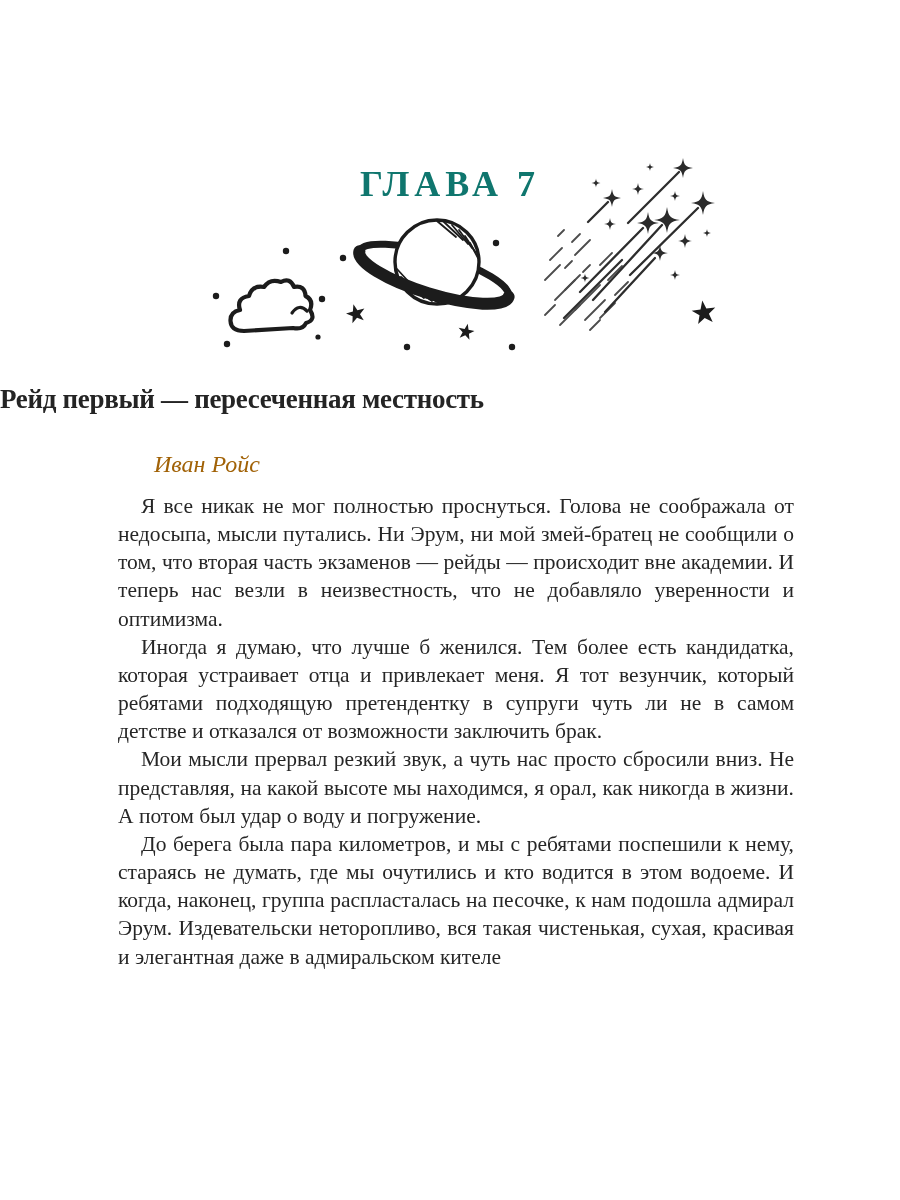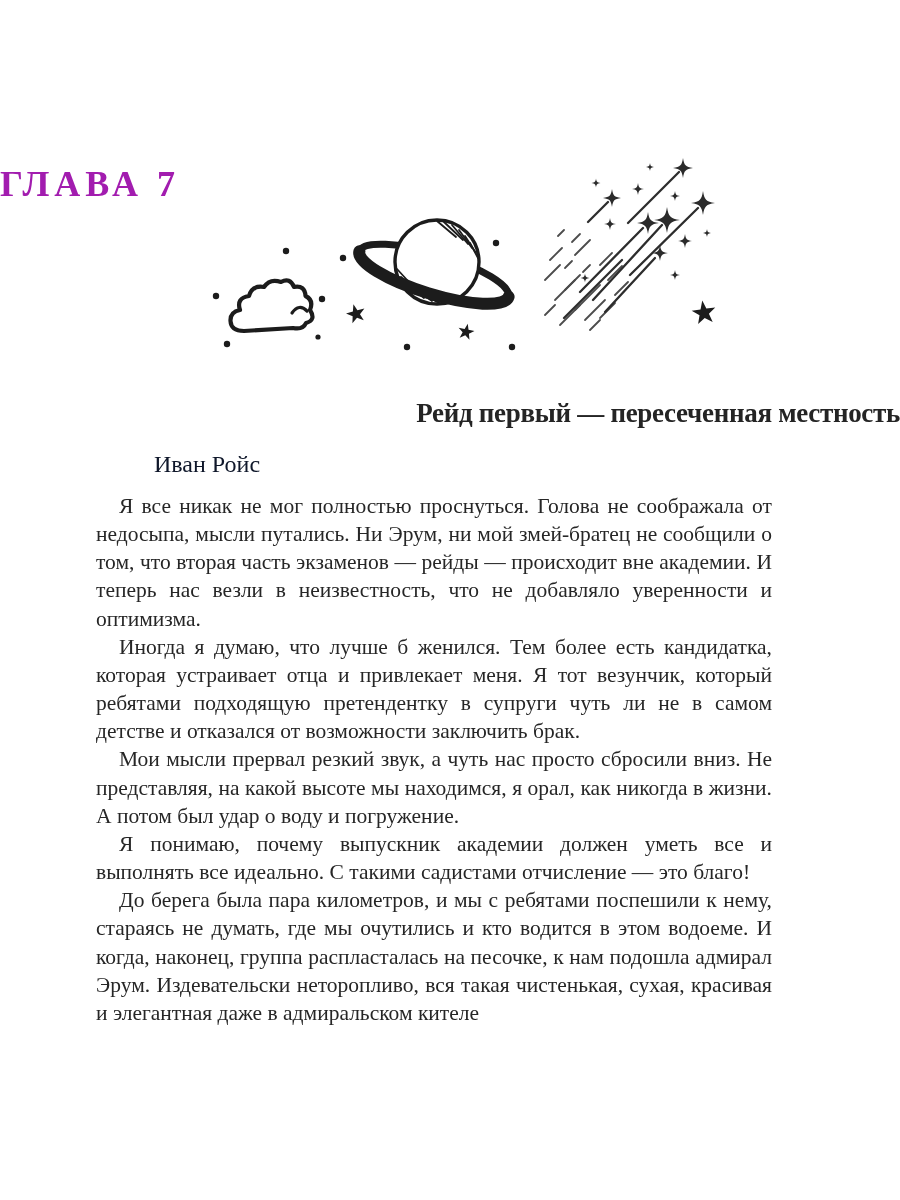--- a/index.html
+++ b/index.html
@@ -9,50 +9,52 @@
     width:900px;height:1200px;
     margin:0 auto;
     background:#ffffff;
     overflow:hidden;
     font-family:"Liberation Serif","DejaVu Serif",serif;
   }
   .chapter-title{
     position:absolute;
     top:166px;left:0;width:900px;
     margin:0;
+    text-align:center;
     font-size:36px;line-height:36px;
     font-weight:bold;
     letter-spacing:5px;
-    color:#a21caf;
+    color:#0f766e;
   }
   .decor{
     position:absolute;
     left:160px;top:150px;
     width:580px;height:240px;
     pointer-events:none;
   }
   .chapter-subtitle{
     position:absolute;
-    top:398px;left:0;width:900px;
+    top:384px;left:0;width:900px;
     margin:0;
-    text-align:right;
+    text-align:left;
     font-size:27px;line-height:30px;
     font-weight:bold;
     letter-spacing:-0.3px;
     color:#242424;
   }
   .byline{
     position:absolute;
     top:450px;left:154px;
+    font-style:italic;
     font-size:24px;line-height:28px;
-    color:#0f172a;
+    color:#a16207;
   }
   .body-text{
     position:absolute;
-    left:96px;top:492px;
+    left:118px;top:492px;
     width:676px;
     font-size:21.5px;
     line-height:28.15px;
     color:#262626;
     text-align:justify;
   }
   .body-text p{
     margin:0;
     text-indent:23px;
   }
@@ -163,17 +165,16 @@
   </svg>
 
   <h2 class="chapter-subtitle">Рейд первый — пересеченная местность</h2>
 
   <div class="byline">Иван Ройс</div>
 
   <article class="body-text">
     <p><span>Я все никак не мог полностью проснуться. Голова не соображала от недосыпа, мысли путались. Ни Эрум, ни мой змей-братец не сообщили о том, что вторая часть экзаменов — рейды — происходит вне академии. И теперь нас везли в неизвестность, что не добавляло уверенности и оптимизма.</span></p>
     <p><span>Иногда я думаю, что лучше б женился. Тем более есть кандидатка, которая устраивает отца и привлекает меня. Я тот везунчик, который ребятами подходящую претендентку в супруги чуть ли не в самом детстве и отказался от возможности заключить брак.</span></p>
     <p><span>Мои мысли прервал резкий звук, а чуть нас просто сбросили вниз. Не представляя, на какой высоте мы находимся, я орал, как никогда в жизни. А потом был удар о воду и погружение.</span></p>
-    <p><span>Я понимаю, почему выпускник академии должен уметь все и выполнять все идеально. С такими садистами отчисление — это благо!</span></p>
     <p><span>До берега была пара километров, и мы с ребятами поспешили к нему, стараясь не думать, где мы очутились и кто водится в этом водоеме. И когда, наконец, группа распласталась на песочке, к нам подошла адмирал Эрум. Издевательски неторопливо, вся такая чистенькая, сухая, красивая и элегантная даже в адмиральском кителе</span></p>
   </article>
 
 </div>
 
 </body></html>

